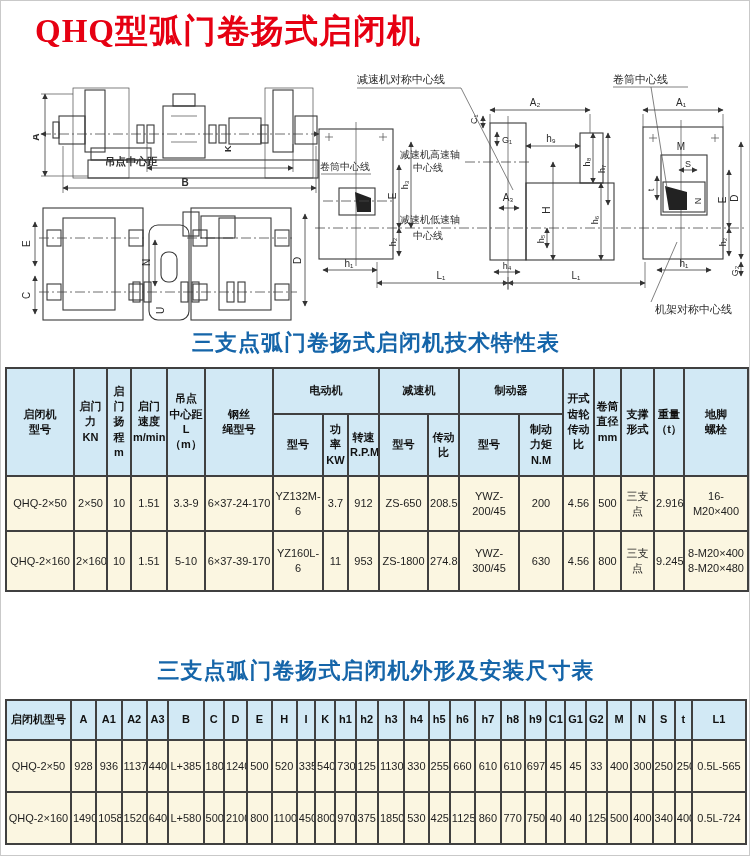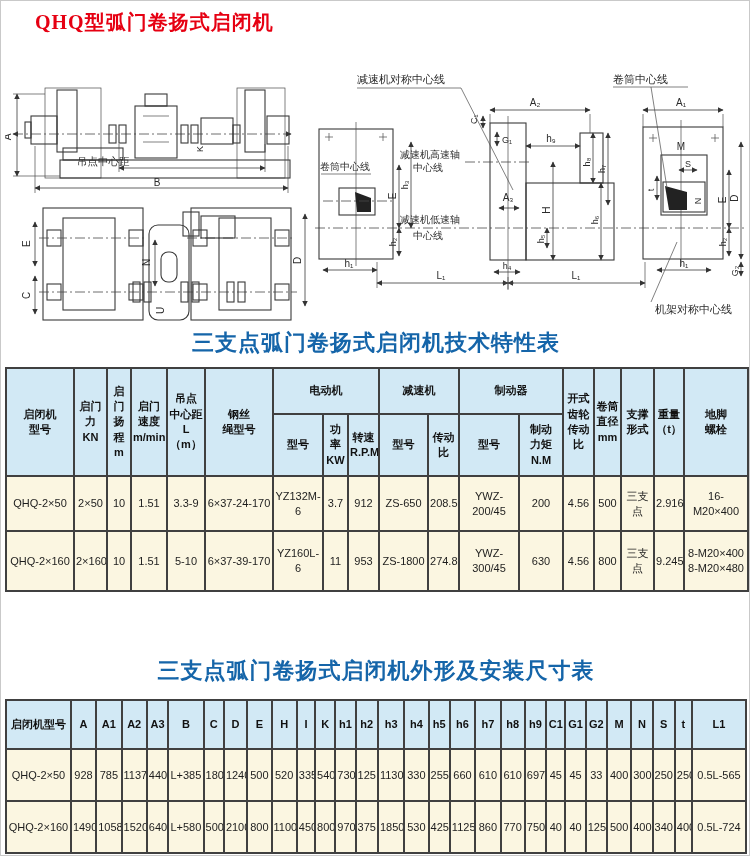--- a/index.html
+++ b/index.html
@@ -4,52 +4,52 @@
 <style>
   html,body{margin:0;padding:0;}
   body{
     width:750px;height:856px;position:relative;background:#ffffff;
     font-family:"Liberation Sans","DejaVu Sans",sans-serif;
     border:1px solid #c9c9c9;box-sizing:border-box;overflow:hidden;
   }
   .page-title{
     position:absolute;left:34px;top:8px;
     font-family:"Liberation Serif","DejaVu Serif",serif;
-    font-weight:bold;font-size:20px;color:#e60012;letter-spacing:1px;
+    font-weight:bold;font-size:33px;color:#e60012;letter-spacing:1px;
   }
   .section-heading{
     position:absolute;left:0;width:750px;text-align:center;
     font-family:"Liberation Serif","DejaVu Serif",serif;
     font-weight:bold;font-size:22px;color:#1565a9;letter-spacing:1px;
   }
   #heading1{top:327px;}
   #heading2{top:655px;}
   .svgwrap{position:absolute;margin-top:19px;}
-  #frontView{left:4px;top:56px;width:292px;height:124px;}
+  #frontView{left:32px;top:56px;width:292px;height:124px;font-weight:bold;}
   #planView{left:20px;top:180px;width:292px;height:130px;}
   #dimView{left:312px;top:50px;width:436px;height:252px;}
   svg{display:block;}
   svg text{fill:#2b2b2b;font-family:"Liberation Sans","DejaVu Sans",sans-serif;}
   .t-outline{fill:none;stroke:#3a3a3a;stroke-width:1.1;}
   .t-thin{fill:none;stroke:#4a4a4a;stroke-width:0.7;}
   .t-dim{stroke:#3a3a3a;stroke-width:0.8;fill:none;}
   .t-center{stroke:#4a4a4a;stroke-width:0.8;fill:none;stroke-dasharray:10 3 2 3;}
   .tablebox{position:absolute;left:4px;}
   #table1box{top:366px;}
   #table2box{top:698px;}
   table{border-collapse:collapse;table-layout:fixed;width:742px;background:#fbf6e1;}
   th,td{border:2px solid #404040;text-align:center;vertical-align:middle;
         white-space:pre-line;padding:1px;overflow:hidden;}
   thead th{background:#d2e9f5;font-weight:bold;font-size:11px;line-height:1.4;color:#111;}
   td{font-size:11px;color:#1d1d1d;line-height:1.35;}
   #table1 tr.group-row{height:46px;}
   #table1 tr.sub-row{height:62px;}
   #table1 tbody tr.r0{height:55px;}
   #table1 tbody tr.r1{height:60px;}
-  #table2 thead tr{height:49px;}
+  #table2 thead tr{height:40px;}
   #table2 tbody tr{height:52px;}
 </style>
 </head>
 <body>
 
 <div class="page-title">QHQ型弧门卷扬式启闭机</div>
 
 <div class="svgwrap" id="frontView">
 <svg width="292" height="124" viewBox="0 0 292 124">
   <defs>
@@ -430,21 +430,21 @@
           <th>N</th>
           <th>S</th>
           <th>t</th>
           <th>L1</th>
         </tr>
   </thead>
   <tbody id="t2body">
         <tr class="">
           <td>QHQ-2×50</td>
           <td>928</td>
-          <td>785</td>
+          <td>936</td>
           <td>1137</td>
           <td>440</td>
           <td>L+385</td>
           <td>180</td>
           <td>1240</td>
           <td>500</td>
           <td>520</td>
           <td>335</td>
           <td>540</td>
           <td>730</td>

